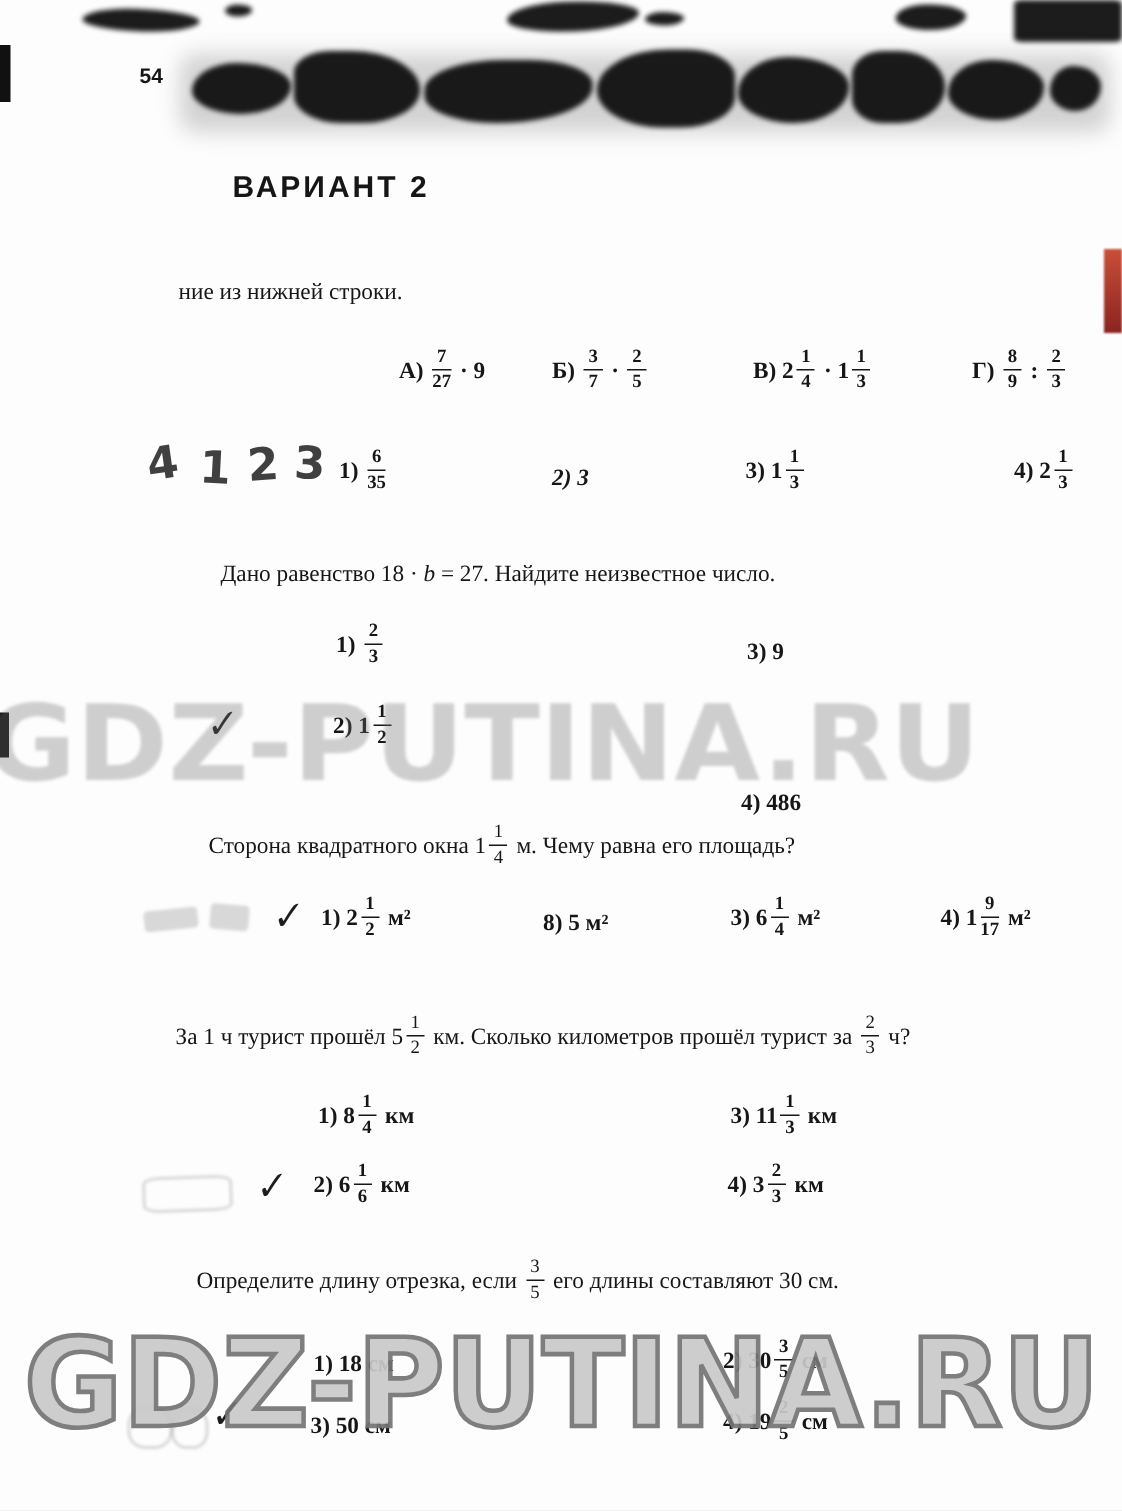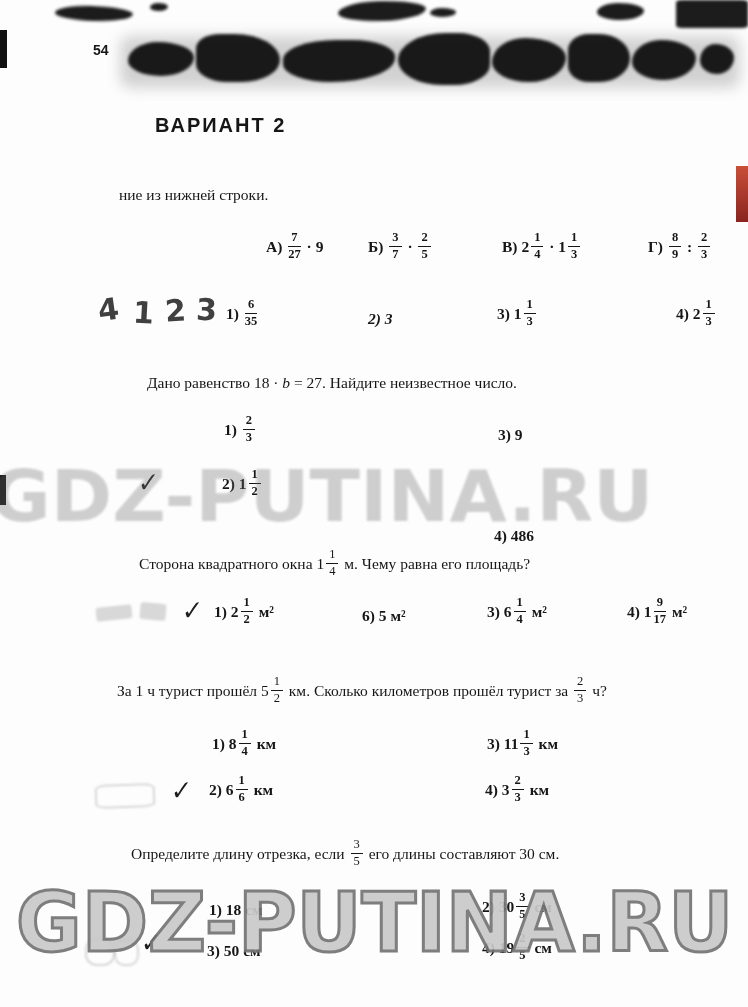--- a/index.html
+++ b/index.html
@@ -153,21 +153,21 @@
 
   <div class="math-line task-text" style="left:139px;top:550px;">Сторона квадратного окна 1<span class="frac">
         <span class="fnum">1</span>
         <span class="fden">4</span>
       </span> м. Чему равна его площадь?</div>
   <div class="check" style="left:182px;top:596px;">✓</div>
   <div class="opt" style="left:214px;top:598px;">1) 2<span class="frac">
         <span class="fnum">1</span>
         <span class="fden">2</span>
       </span> м²</div>
-  <div class="opt" style="left:362px;top:607px;">6) 5 м²</div>
+  <div class="opt" style="left:362px;top:607px;">8) 5 м²</div>
   <div class="opt" style="left:487px;top:598px;">3) 6<span class="frac">
         <span class="fnum">1</span>
         <span class="fden">4</span>
       </span> м²</div>
   <div class="opt" style="left:627px;top:598px;">4) 1<span class="frac">
         <span class="fnum">9</span>
         <span class="fden">17</span>
       </span> м²</div>
 
   <div class="math-line task-text" style="left:117px;top:677px;">За 1 ч турист прошёл 5<span class="frac">

